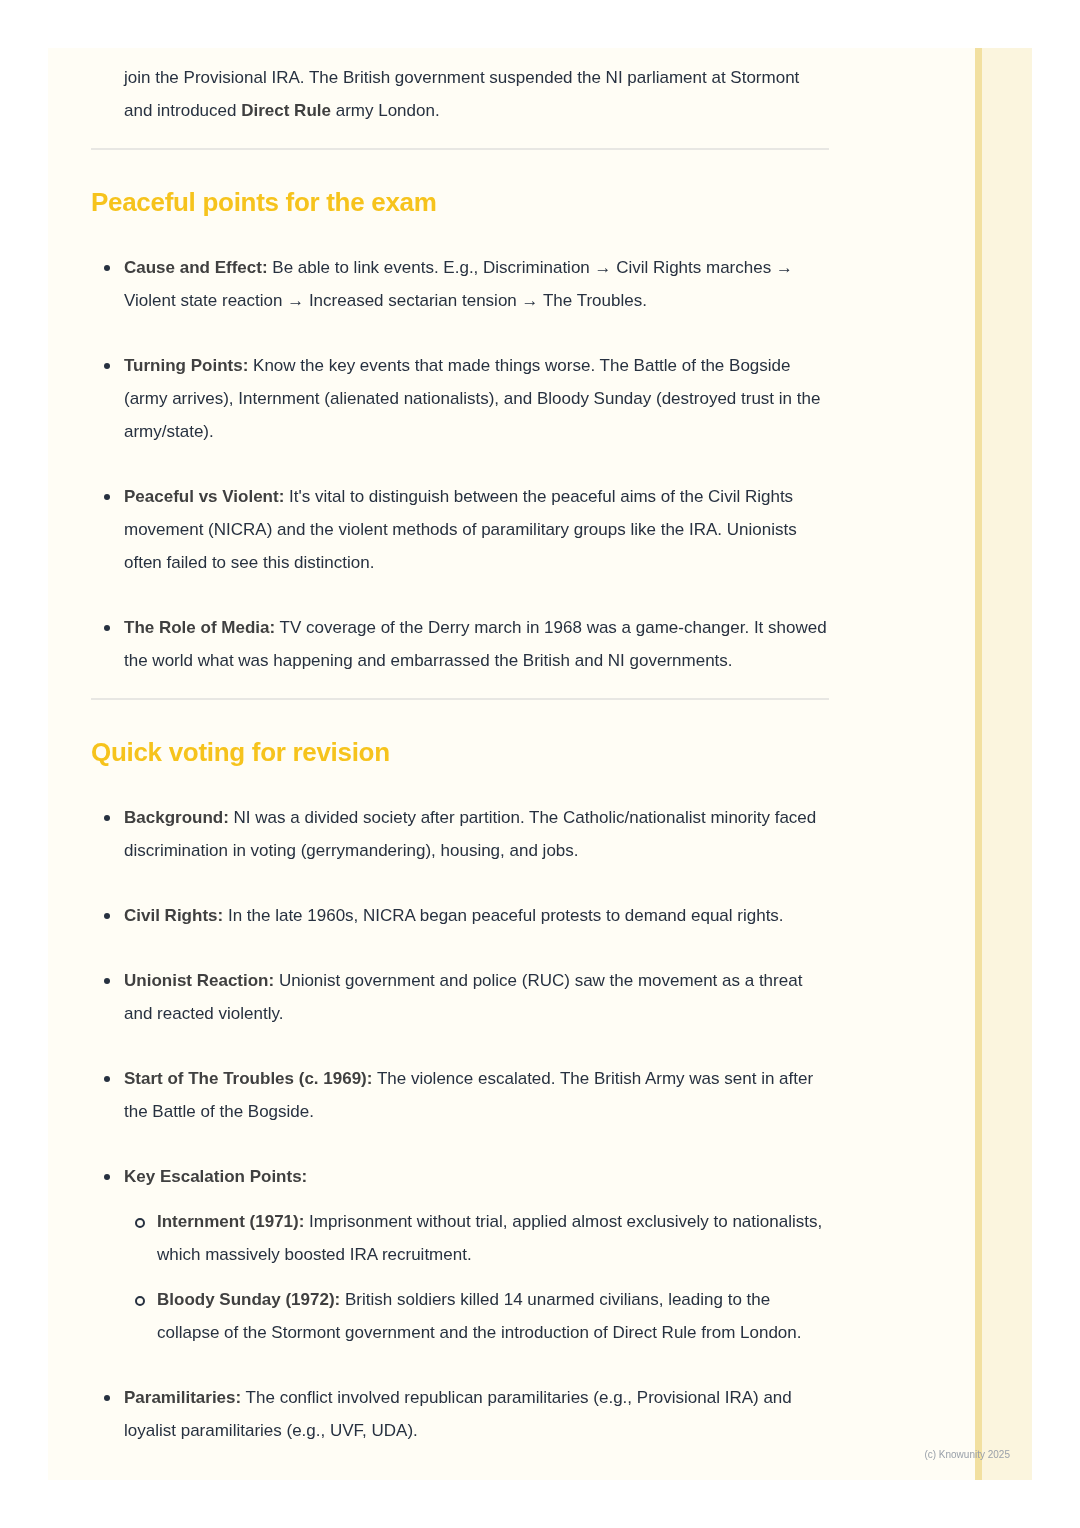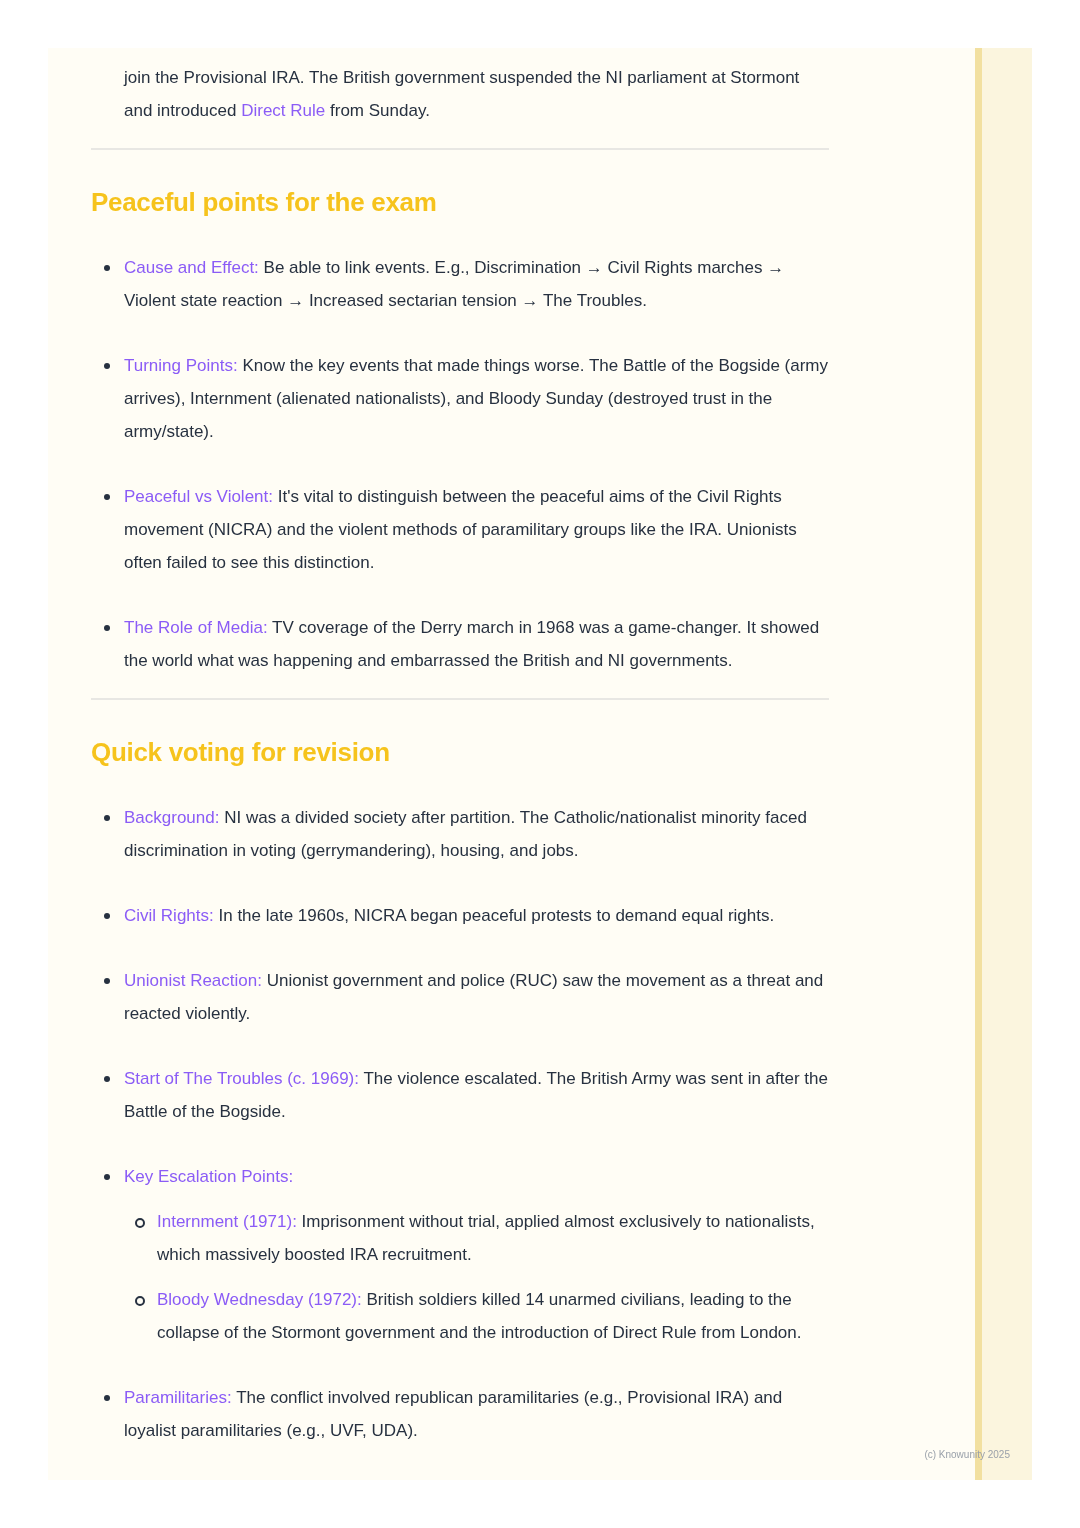--- a/index.html
+++ b/index.html
@@ -36,21 +36,21 @@
     position: relative;
     padding: 13px 203px 0 43px;
     color: #273140;
     font-size: 17px;
     line-height: 33px;
   }
   .intro {
     margin: 0 0 0 33px;
     max-width: 705px;
   }
-  strong { font-weight: 400; color: #8b5cf6; }
+  strong { font-weight: 700; color: #404040; }
   .divider {
     border: none;
     border-top: 2px solid #E8E7E3;
     margin: 21px 0 0 0;
     height: 0;
   }
   .section-title {
     font-size: 26px;
     font-weight: 700;
     letter-spacing: -0.3px;
@@ -108,21 +108,21 @@
 </style>
 </head>
 <body>
 
 <div class="card">
   <div class="band-pale"></div>
   <div class="band-stripe"></div>
 
   <div class="content">
 
-    <p class="intro"><span>join the Provisional IRA. The British government suspended the NI parliament at Stormont and introduced </span><strong>Direct Rule</strong><span> from Sunday.</span></p>
+    <p class="intro"><span>join the Provisional IRA. The British government suspended the NI parliament at Stormont and introduced </span><strong>Direct Rule</strong><span> army London.</span></p>
 
     <hr class="divider">
 
     <h2 class="section-title">Peaceful points for the exam</h2>
 
     <ul class="bullets">
       <li>
         <strong>Cause and Effect:</strong>
         <span>Be able to link events. E.g., Discrimination → Civil Rights marches → Violent state reaction → Increased sectarian tension → The Troubles.</span>
       </li>
@@ -163,21 +163,21 @@
       </li>
       <li>
         <strong>Key Escalation Points:</strong>
         <span></span>
         <ul class="sub-bullets">
           <li>
             <strong>Internment (1971):</strong>
             <span>Imprisonment without trial, applied almost exclusively to nationalists, which massively boosted IRA recruitment.</span>
           </li>
           <li>
-            <strong>Bloody Wednesday (1972):</strong>
+            <strong>Bloody Sunday (1972):</strong>
             <span>British soldiers killed 14 unarmed civilians, leading to the collapse of the Stormont government and the introduction of Direct Rule from London.</span>
           </li>
         </ul>
       </li>
       <li>
         <strong>Paramilitaries:</strong>
         <span>The conflict involved republican paramilitaries (e.g., Provisional IRA) and loyalist paramilitaries (e.g., UVF, UDA).</span>
       </li>
     </ul>
 

